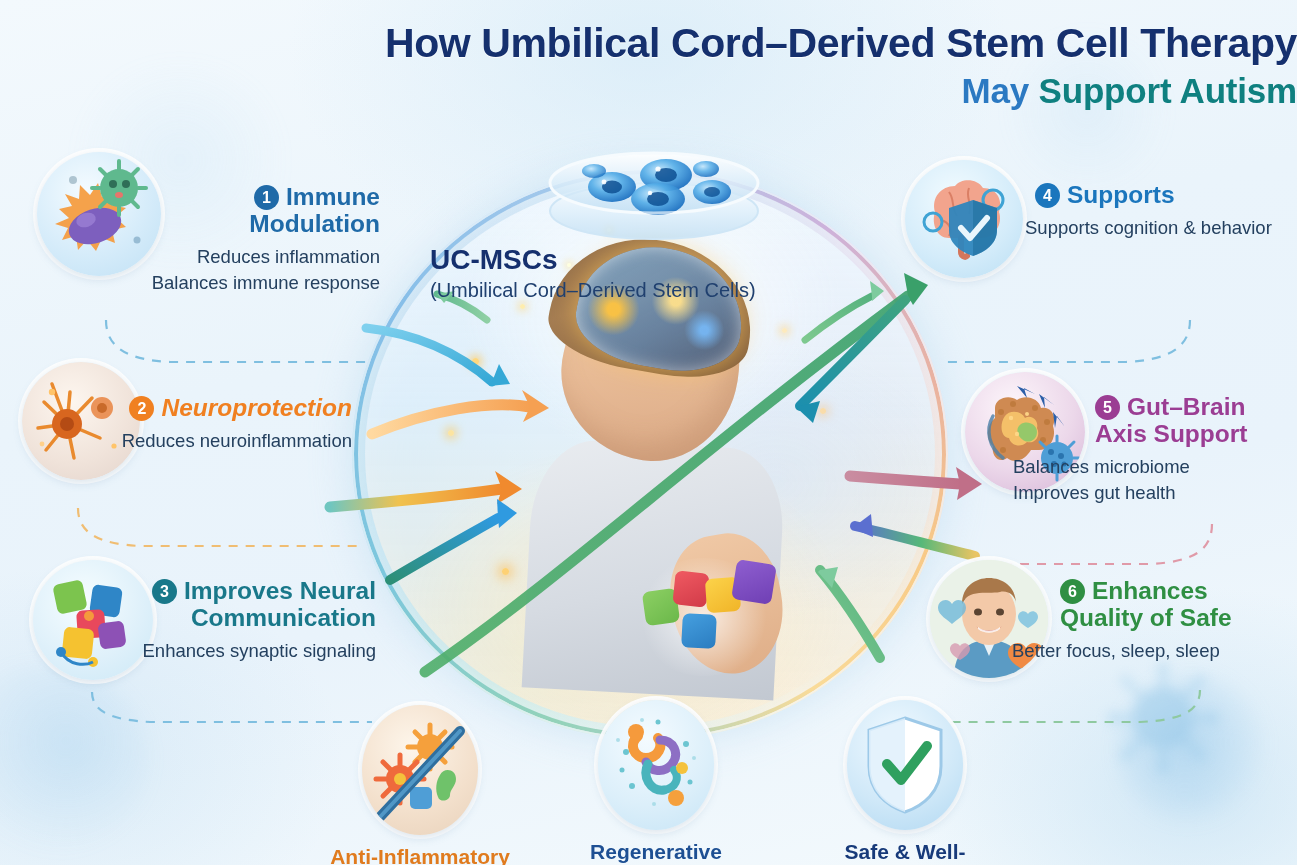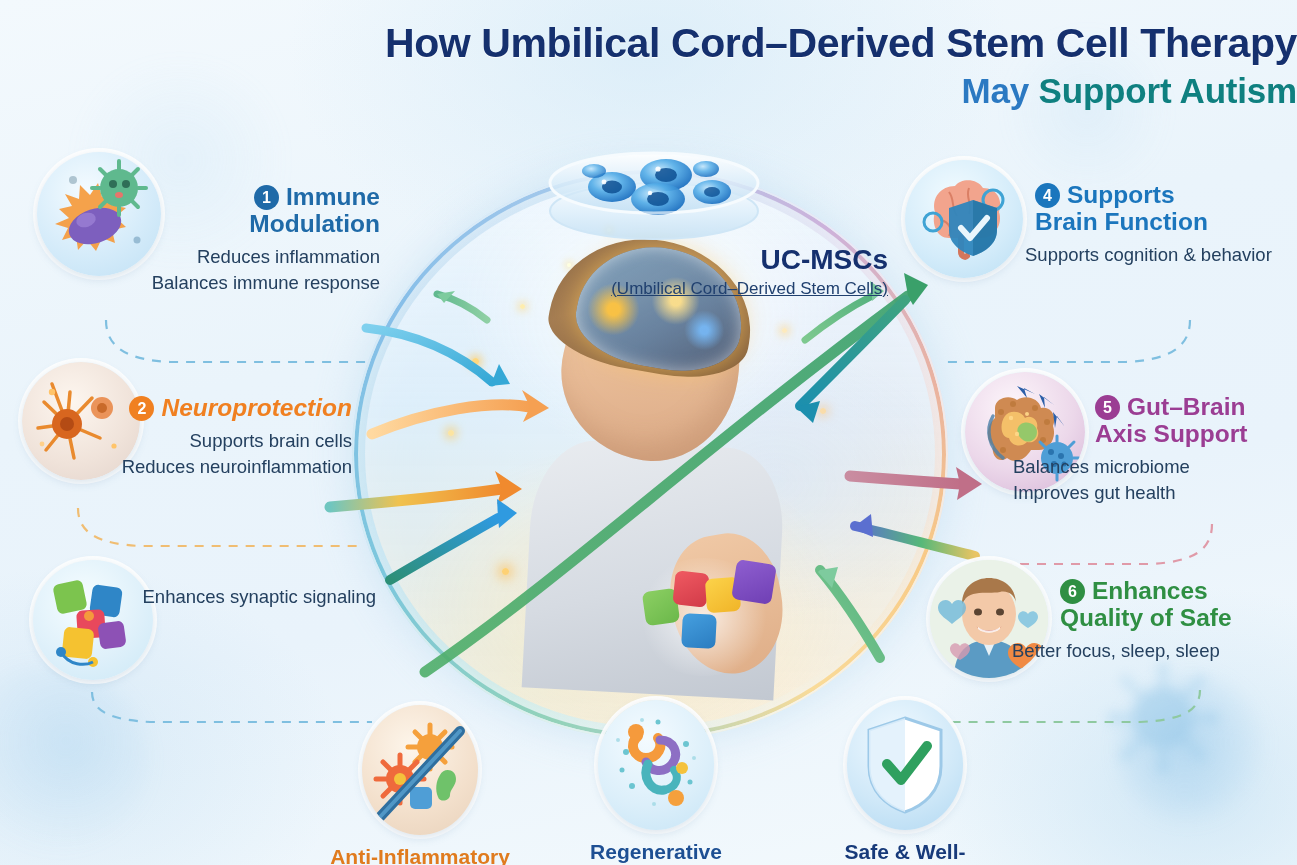--- a/index.html
+++ b/index.html
@@ -132,23 +132,23 @@
     border-radius: 50%; background: radial-gradient(circle, rgba(255,255,255,.72), rgba(255,255,255,0) 68%);
   }
   .burst {
     position: absolute; left: 16px; top: 300px; width: 156px; height: 150px;
     border-radius: 50%;
     background: radial-gradient(circle at 44% 46%, rgba(255,228,150,.92) 0%, rgba(255,190,70,.55) 22%, rgba(255,176,60,0) 62%);
     filter: blur(2px);
   }
 
   
-  .hub-label { position: absolute; left: 448px; top: 244px; width: 440px; text-align: right; z-index: 30; }
+  .hub-label { position: absolute; left: 430px; top: 244px; width: 440px; text-align: left; z-index: 30; }
   .hub-label .main { font-size: 28px; font-weight: bold; color: #15306e; }
-  .hub-label .sub  { font-size: 17px; color: #20406f; margin-top: 3px; text-decoration: underline; }
+  .hub-label .sub  { font-size: 20px; color: #20406f; margin-top: 3px; }
 
   
   .petri { position: absolute; left: 540px; top: 137px; width: 228px; height: 110px; z-index: 32; }
 
   
   .item { position: absolute; z-index: 25; }
   .thumb {
     position: absolute; border-radius: 50%;
     background: #eaf4fb;
     box-shadow: 0 3px 10px rgba(90,130,170,.22), 0 0 0 4px rgba(255,255,255,.95);
@@ -464,21 +464,20 @@
         <circle cx="30" cy="30" r="3.2" fill="#ffc46a"></circle>
         <circle cx="92" cy="84" r="2.6" fill="#ffc46a"></circle>
         <circle cx="20" cy="82" r="2.4" fill="#ffd08a"></circle>
       </svg>
     </div>
     <div class="txt" style="left:60px;top:395px;width:292px;">
       <div class="hd">
         <span class="num" style="background:#f08021;">2</span><span style="color:#f08021;font-style:italic;">Neuroprotection</span>
       </div>
       <div class="bullets">
-        <div>Supports brain cells</div>
         <div>Reduces neuroinflammation</div>
       </div>
     </div>
   </div>
 
   <div class="item left-item">
     <div class="thumb" style="left:33px;top:560px;width:120px;height:120px;">
       <div class="tbg" style="background:radial-gradient(circle at 42% 34%, #f6fdff, #def0fa 58%, #cbe8f6 100%);"></div>
       <svg viewBox="0 0 120 120" style="position:absolute;inset:0;">
         <rect x="22" y="22" width="30" height="30" rx="6" fill="#7cc44e" transform="rotate(-12 37 37)"></rect>
@@ -486,20 +485,24 @@
         <rect x="44" y="50" width="28" height="28" rx="6" fill="#e8485c" transform="rotate(-4 58 64)"></rect>
         <rect x="30" y="68" width="30" height="30" rx="6" fill="#f5c230" transform="rotate(6 45 83)"></rect>
         <rect x="66" y="62" width="26" height="26" rx="6" fill="#8d51b5" transform="rotate(-8 79 75)"></rect>
         <circle cx="28" cy="92" r="5" fill="#2f86c7"></circle>
         <circle cx="60" cy="102" r="5" fill="#f5c230"></circle>
         <path d="M28,92 C36,106 52,106 60,102" stroke="#2f86c7" stroke-width="3" fill="none"></path>
         <circle cx="56" cy="56" r="5" fill="#f59a3c"></circle>
       </svg>
     </div>
     <div class="txt" style="left:58px;top:578px;width:318px;">
+      <div class="hd">
+        <span class="num" style="background:#19788a;">3</span><span style="color:#19788a;">Improves Neural</span><br>
+        <span style="color:#19788a;">Communication</span>
+      </div>
       <div class="bullets">
         <div>Enhances synaptic signaling</div>
       </div>
     </div>
   </div>
 
   <div class="item right-item">
     <div class="thumb" style="left:905px;top:160px;width:118px;height:118px;">
       <div class="tbg" style="background:radial-gradient(circle at 42% 32%, #f2fbff, #d4ecfa 58%, #b9def3 100%);"></div>
       <svg viewBox="0 0 118 118" style="position:absolute;inset:0;">
@@ -514,21 +517,20 @@
         <circle cx="88" cy="40" r="10" fill="none" stroke="#3fa3d4" stroke-width="3"></circle>
         <circle cx="28" cy="62" r="9" fill="none" stroke="#3fa3d4" stroke-width="3"></circle>
         <path d="M68,40 L92,48 L92,70 C92,84 80,92 68,96 C56,92 44,84 44,70 L44,48 Z" fill="#2f86bd" opacity=".95"></path>
         <path d="M68,40 L92,48 L92,70 C92,84 80,92 68,96 Z" fill="#1f6f9f" opacity=".6"></path>
         <path d="M56,68 L65,78 L82,58" stroke="#eaf6fc" stroke-width="6" fill="none" stroke-linecap="round" stroke-linejoin="round"></path>
       </svg>
     </div>
     <div class="txt" style="left:1035px;top:182px;width:262px;">
       <div class="hd">
         <span class="num" style="background:#1b76bd;">4</span><span style="color:#1b76bd;">Supports</span><br>
-        <span style="color:#1b76bd;">Brain Function</span>
       </div>
       <div class="bullets" style="margin-left:-10px;">
         <div>Supports cognition &amp; behavior</div>
       </div>
     </div>
   </div>
 
   <div class="item right-item">
     <div class="thumb" style="left:965px;top:372px;width:120px;height:120px;">
       <div class="tbg" style="background:radial-gradient(circle at 40% 30%, #fdf6fb, #ecd8ea 55%, #d5b4d6 100%);"></div>

